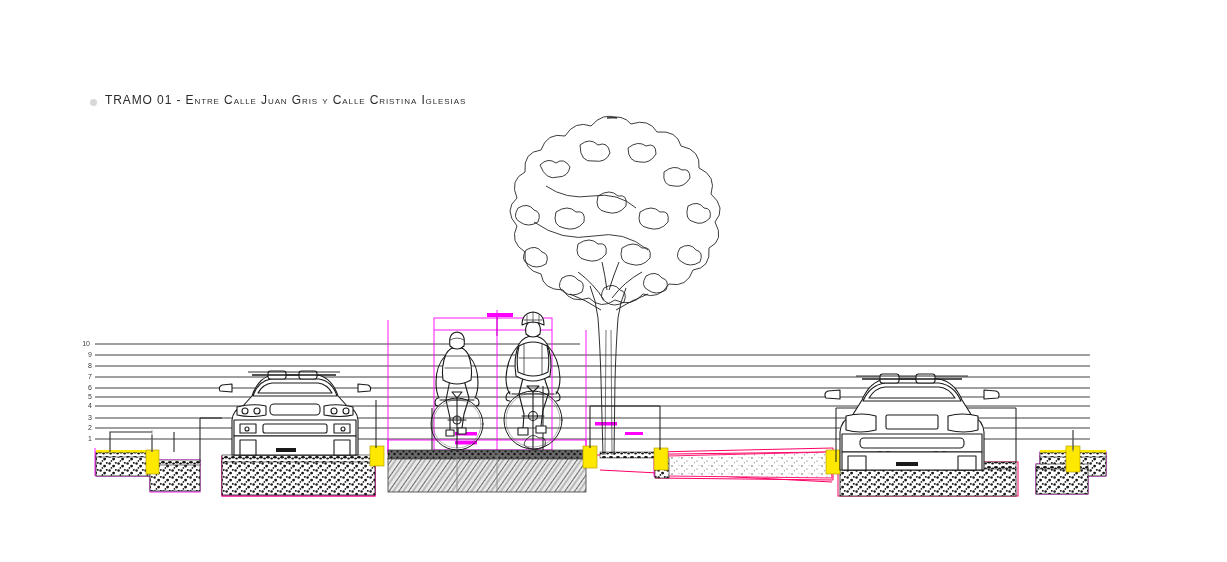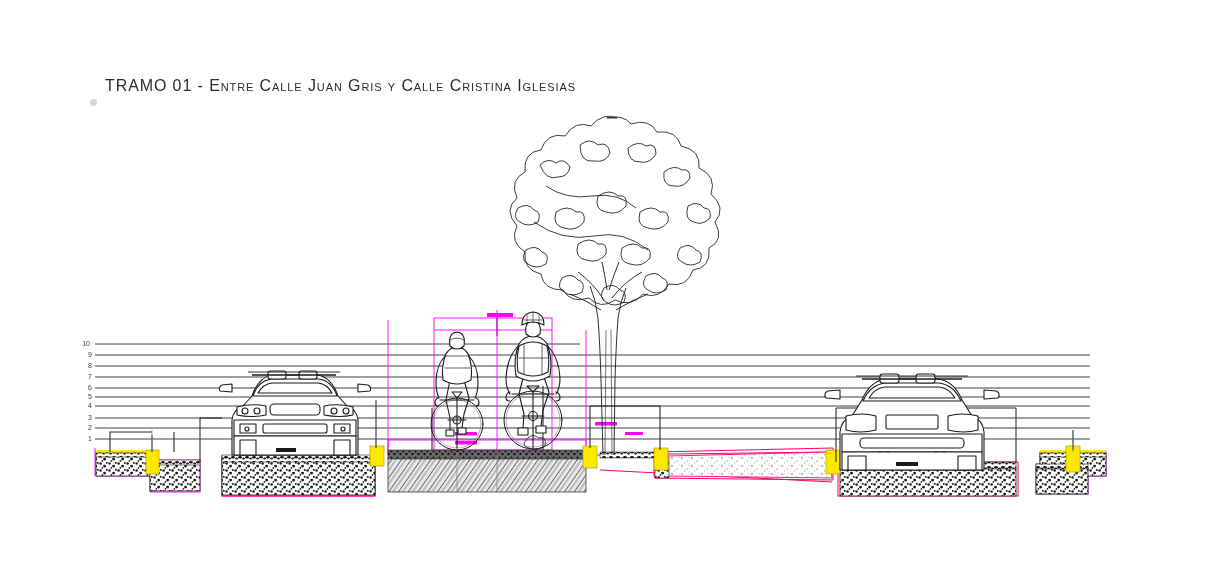--- a/index.html
+++ b/index.html
@@ -22,23 +22,23 @@
     position: absolute;
     left: 0;
     top: 0;
     width: 1227px;
     height: 562px;
     display: block;
   }
   .sheet-title {
     position: absolute;
     left: 105px;
-    top: 77px;
+    top: 93px;
     font-family: "Liberation Sans", sans-serif;
-    font-size: 16px;
+    font-size: 12px;
     letter-spacing: 0.9px;
     color: #2b2b2b;
     white-space: nowrap;
     font-variant: small-caps;
   }
   .title-bullet {
     position: absolute;
     left: 90px;
     top: 99px;
     width: 7px;

